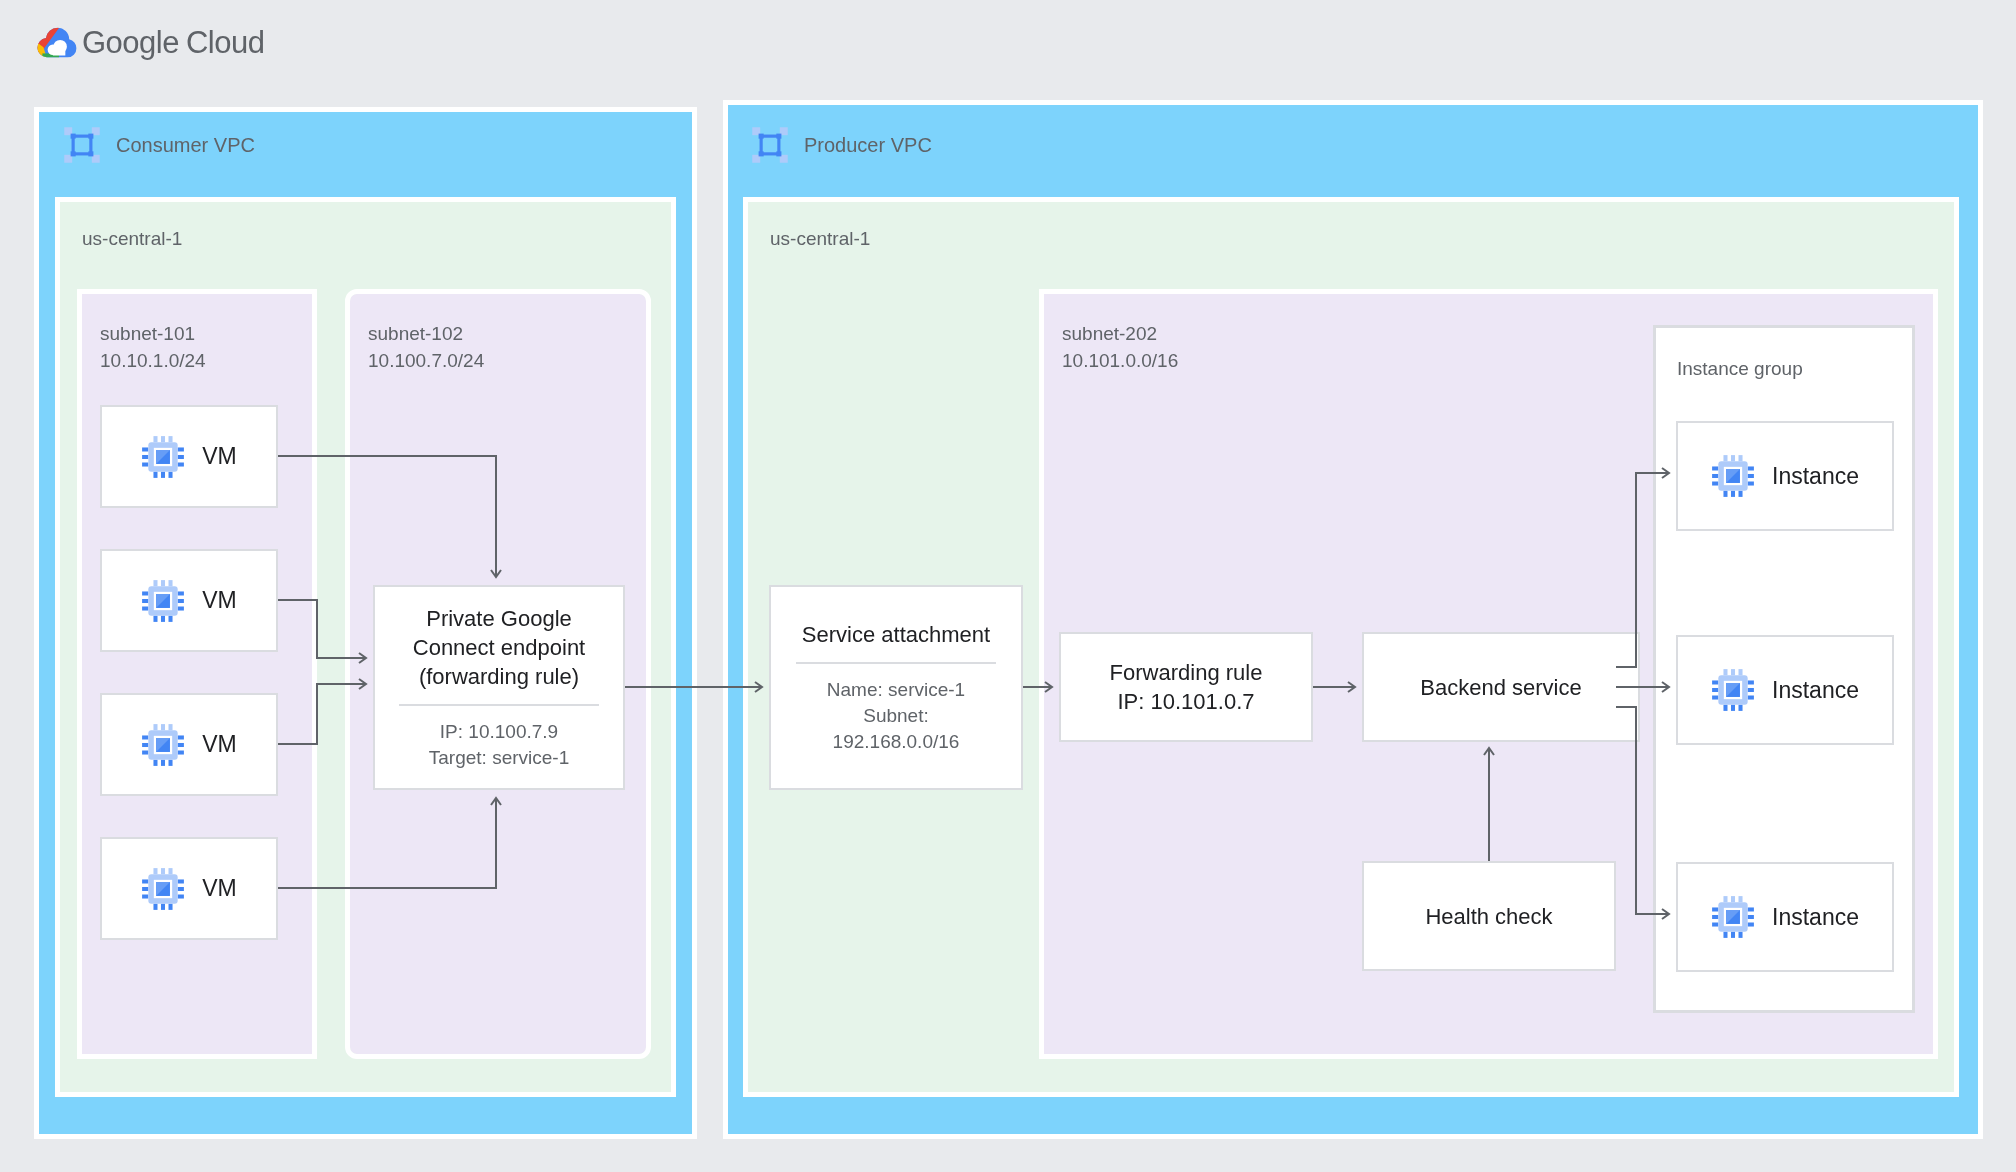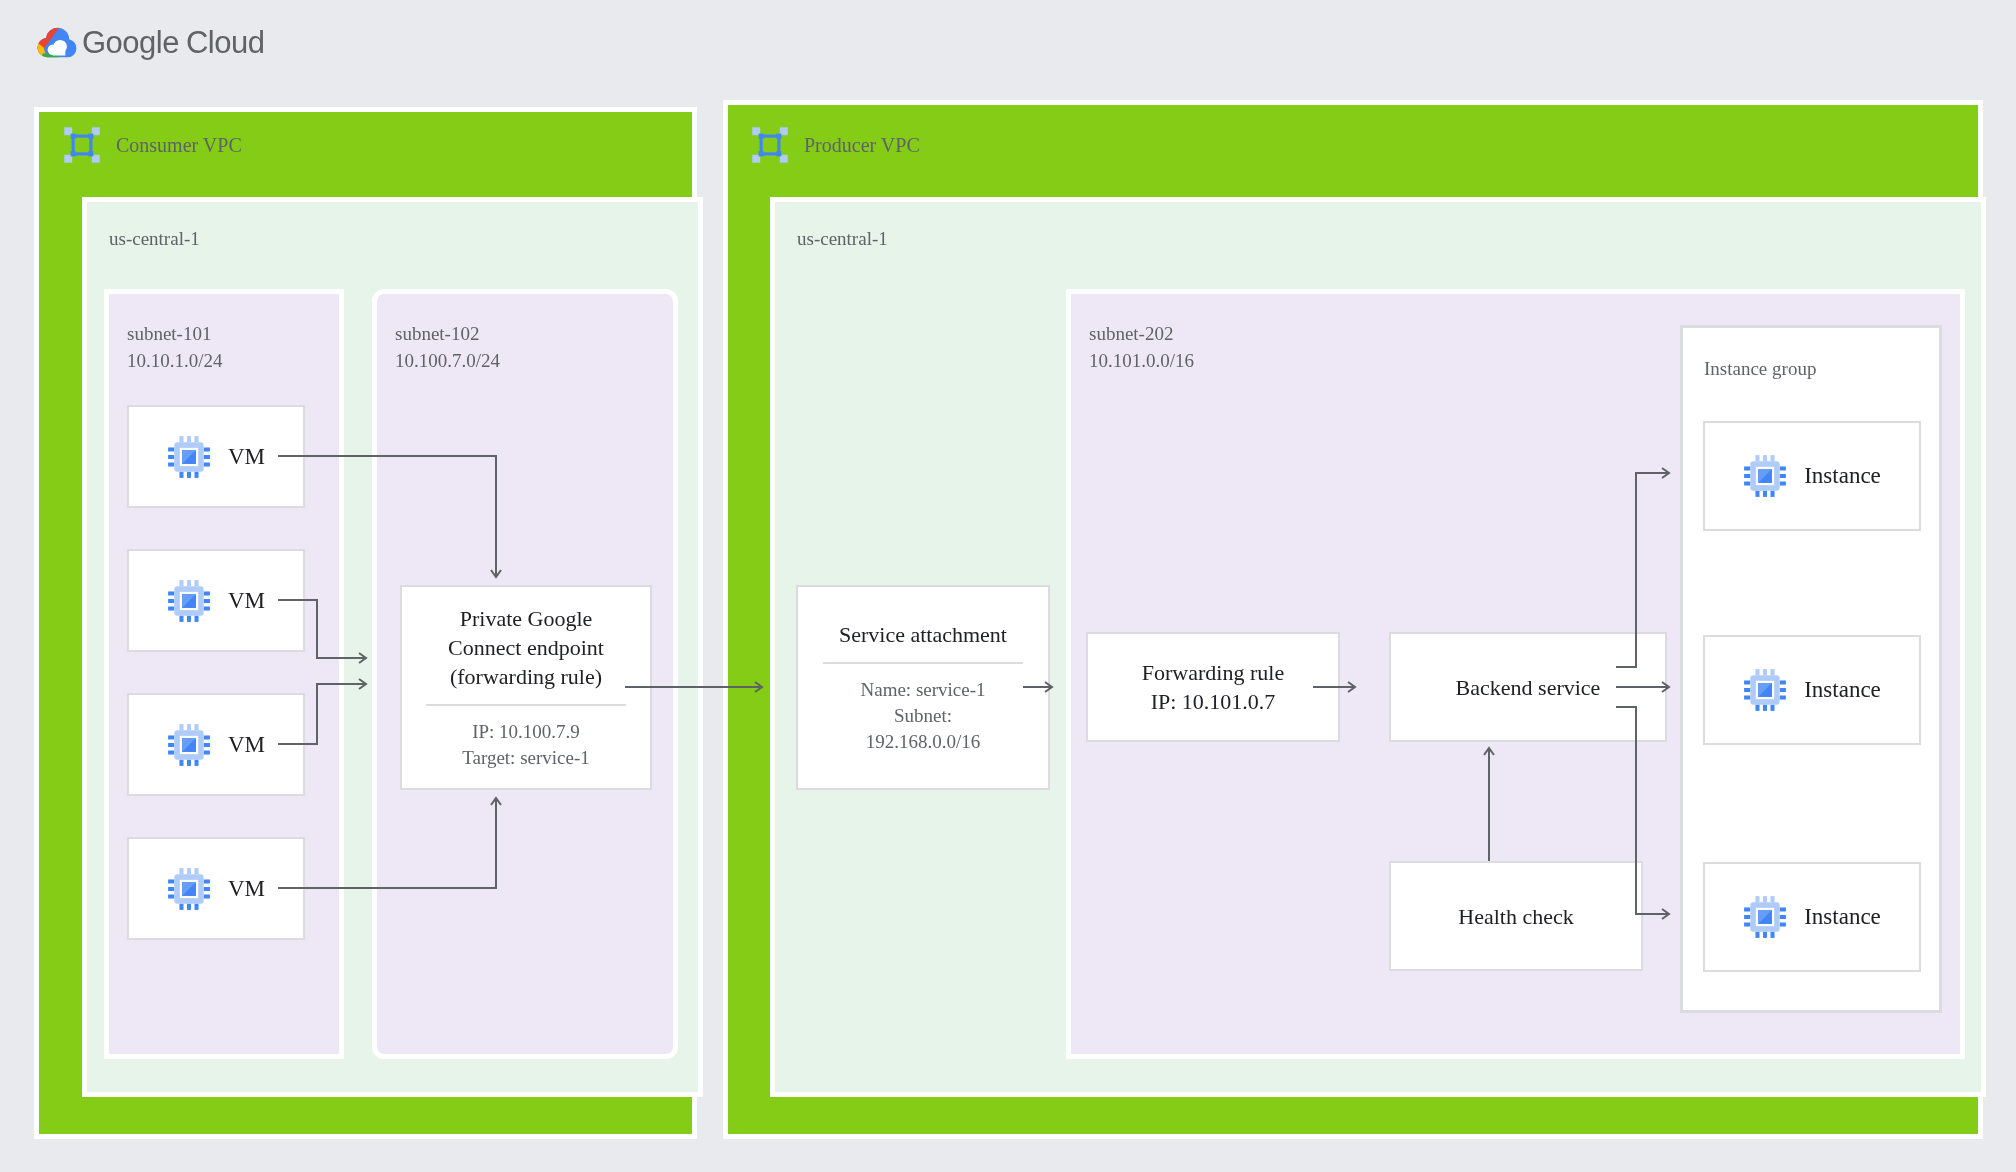--- a/index.html
+++ b/index.html
@@ -6,22 +6,22 @@
   .canvas{position:relative;width:2016px;height:1172px;background:#e8eaed;
           font-family:"Liberation Sans","DejaVu Sans",sans-serif;overflow:hidden;}
 
   
   .logo{position:absolute;left:32px;top:22px;display:flex;align-items:center;}
   .logo-text{font-size:31px;color:#5f6368;letter-spacing:-0.5px;white-space:nowrap;}
   .logo-text .g{font-weight:500;}
   .logo-text .c{font-weight:400;margin-left:7px;}
 
   
-  .vpc{position:absolute;background:#84cc16;outline:5px solid #ffffff;font-family:Liberation Serif, serif;}
-  .region{position:absolute;background:#e6f4ea;outline:5px solid #ffffff;margin-left:27px;}
+  .vpc{position:absolute;background:#7dd3fc;outline:5px solid #ffffff;}
+  .region{position:absolute;background:#e6f4ea;outline:5px solid #ffffff;}
   .subnet{position:absolute;background:#ede7f6;outline:5px solid #ffffff;}
 
   .vpc-label{position:absolute;display:flex;align-items:center;gap:15px;}
   .vpc-label span{font-size:20px;color:#5f6368;}
   .region-label{position:absolute;left:22px;top:26px;font-size:19px;color:#5f6368;}
   .subnet-label{position:absolute;left:18px;top:26px;font-size:19px;color:#5f6368;line-height:27px;}
 
   
   .card{position:absolute;background:#ffffff;border:2px solid #dadce0;box-sizing:border-box;}
   .node-card{display:flex;align-items:center;justify-content:center;gap:17px;}

